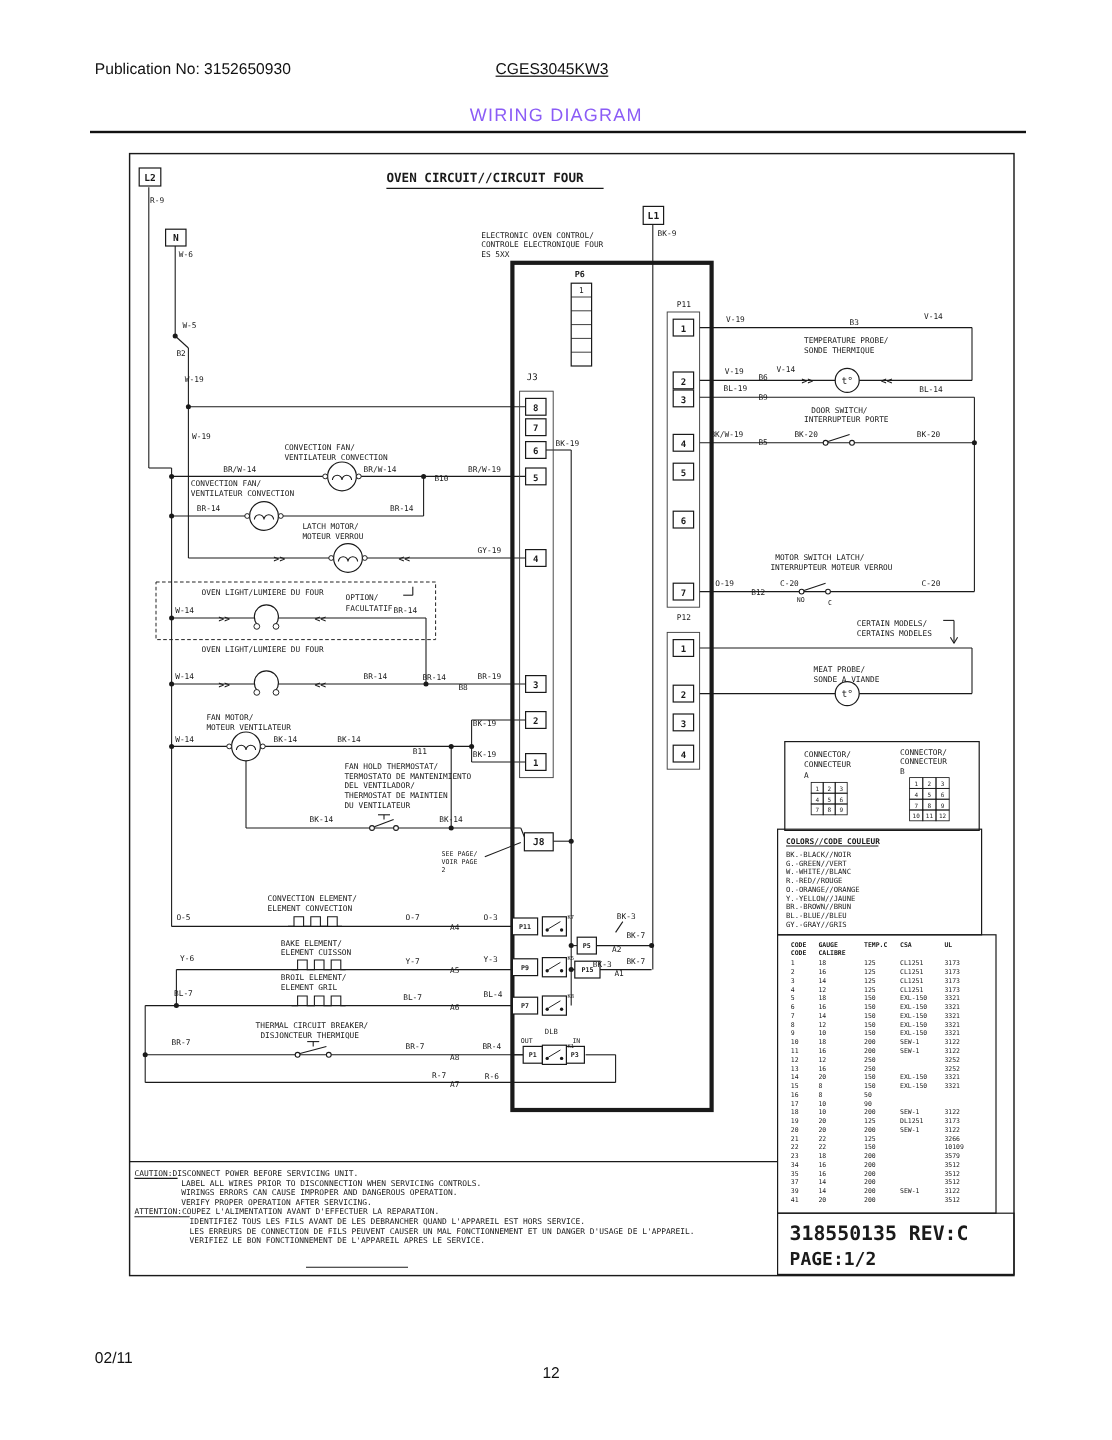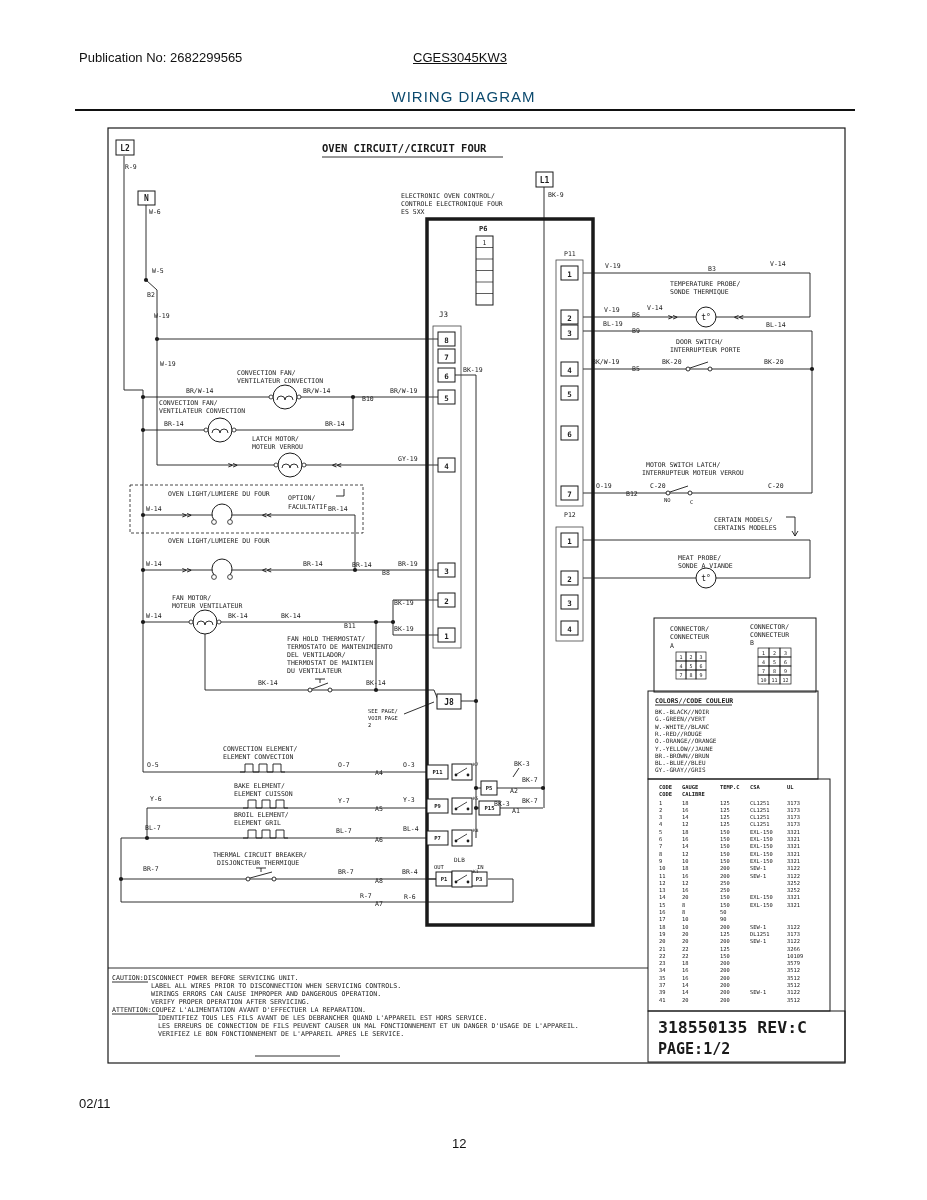--- a/index.html
+++ b/index.html
@@ -1,29 +1,29 @@
 <!DOCTYPE html>
 <html><head>
 <meta charset="utf-8">
 <style>
   html,body{margin:0;padding:0;background:#fff;}
   .page{position:relative;width:927px;height:1200px;background:#ffffff;overflow:hidden;
         font-family:"DejaVu Sans Mono",monospace;color:#1a1a1a;}
   .hdr{position:absolute;font-family:"Liberation Sans",sans-serif;font-size:13px;color:#111;}
   .rule{position:absolute;left:75px;top:109px;width:780px;height:2px;background:#111;}
   .title{position:absolute;left:0;right:0;top:88px;text-align:center;
-         font-family:"Liberation Sans",sans-serif;font-size:15px;letter-spacing:1px;color:#0c4a6e;}
+         font-family:"Liberation Sans",sans-serif;font-size:15px;letter-spacing:1px;color:#8b5cf6;}
   svg{position:absolute;left:0;top:0;}
   text{font-family:"DejaVu Sans Mono",monospace;}
 </style>
 </head>
 <body>
 
 <div class="page">
-  <div class="hdr" style="left:79px;top:50px;">Publication No: 2682299565</div>
+  <div class="hdr" style="left:79px;top:50px;">Publication No: 3152650930</div>
   <div class="hdr" style="left:413px;top:50px;text-decoration:underline;">CGES3045KW3</div>
   <div class="title">WIRING DIAGRAM</div>
   <div class="rule"></div>
 
   <svg id="diagram" width="927" height="1200" viewBox="0 0 927 1200">
       <rect x="108" y="128" width="737" height="935" fill="none" stroke="#1a1a1a" stroke-width="1.2"></rect>
       <rect x="427" y="219" width="166" height="706" fill="none" stroke="#1a1a1a" stroke-width="3.5"></rect>
       <rect x="654" y="618" width="162" height="74" fill="none" stroke="#1a1a1a" stroke-width="1"></rect>
       <rect x="648" y="691" width="170" height="88" fill="none" stroke="#1a1a1a" stroke-width="1"></rect>
       <rect x="648" y="779" width="182" height="232" fill="none" stroke="#1a1a1a" stroke-width="1"></rect>
@@ -576,15 +576,15 @@
       <text x="112" y="980" font-size="6.6" fill="#1a1a1a">CAUTION:DISCONNECT POWER BEFORE SERVICING UNIT.</text>
       <text x="151" y="988" font-size="6.6" fill="#1a1a1a">LABEL ALL WIRES PRIOR TO DISCONNECTION WHEN SERVICING CONTROLS.</text>
       <text x="151" y="996" font-size="6.6" fill="#1a1a1a">WIRINGS ERRORS CAN CAUSE IMPROPER AND DANGEROUS OPERATION.</text>
       <text x="151" y="1004" font-size="6.6" fill="#1a1a1a">VERIFY PROPER OPERATION AFTER SERVICING.</text>
       <text x="112" y="1012" font-size="6.6" fill="#1a1a1a">ATTENTION:COUPEZ L'ALIMENTATION AVANT D'EFFECTUER LA REPARATION.</text>
       <text x="158" y="1020" font-size="6.6" fill="#1a1a1a">IDENTIFIEZ TOUS LES FILS AVANT DE LES DEBRANCHER QUAND L'APPAREIL EST HORS SERVICE.</text>
       <text x="158" y="1028" font-size="6.6" fill="#1a1a1a">LES ERREURS DE CONNECTION DE FILS PEUVENT CAUSER UN MAL FONCTIONNEMENT ET UN DANGER D'USAGE DE L'APPAREIL.</text>
       <text x="158" y="1036" font-size="6.6" fill="#1a1a1a">VERIFIEZ LE BON FONCTIONNEMENT DE L'APPAREIL APRES LE SERVICE.</text>
     </svg>
 
-  <div class="hdr" style="left:79px;top:1096px;">02/11</div>
+  <div class="hdr" style="left:79px;top:1124px;">02/11</div>
   <div class="hdr" style="left:452px;top:1136px;">12</div>
 </div>
 
 </body></html>

